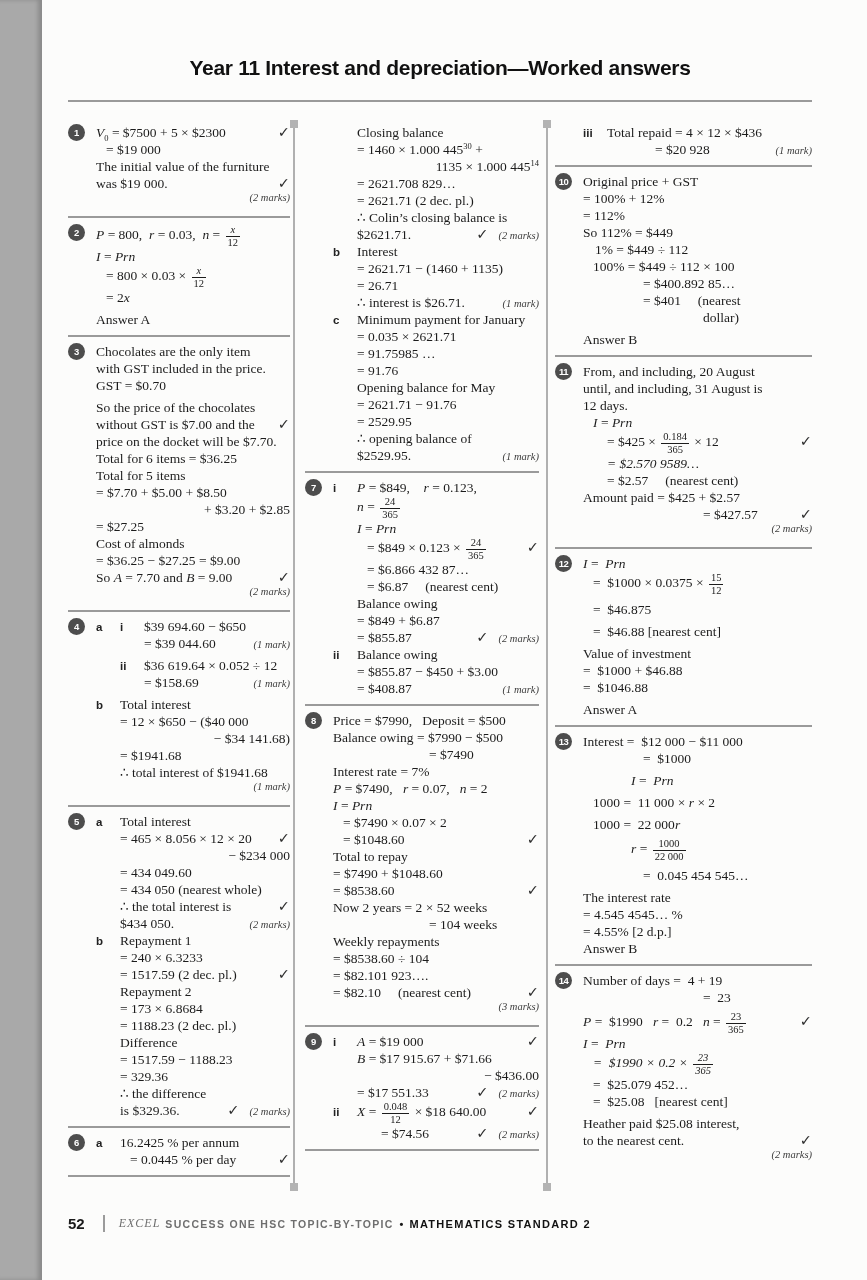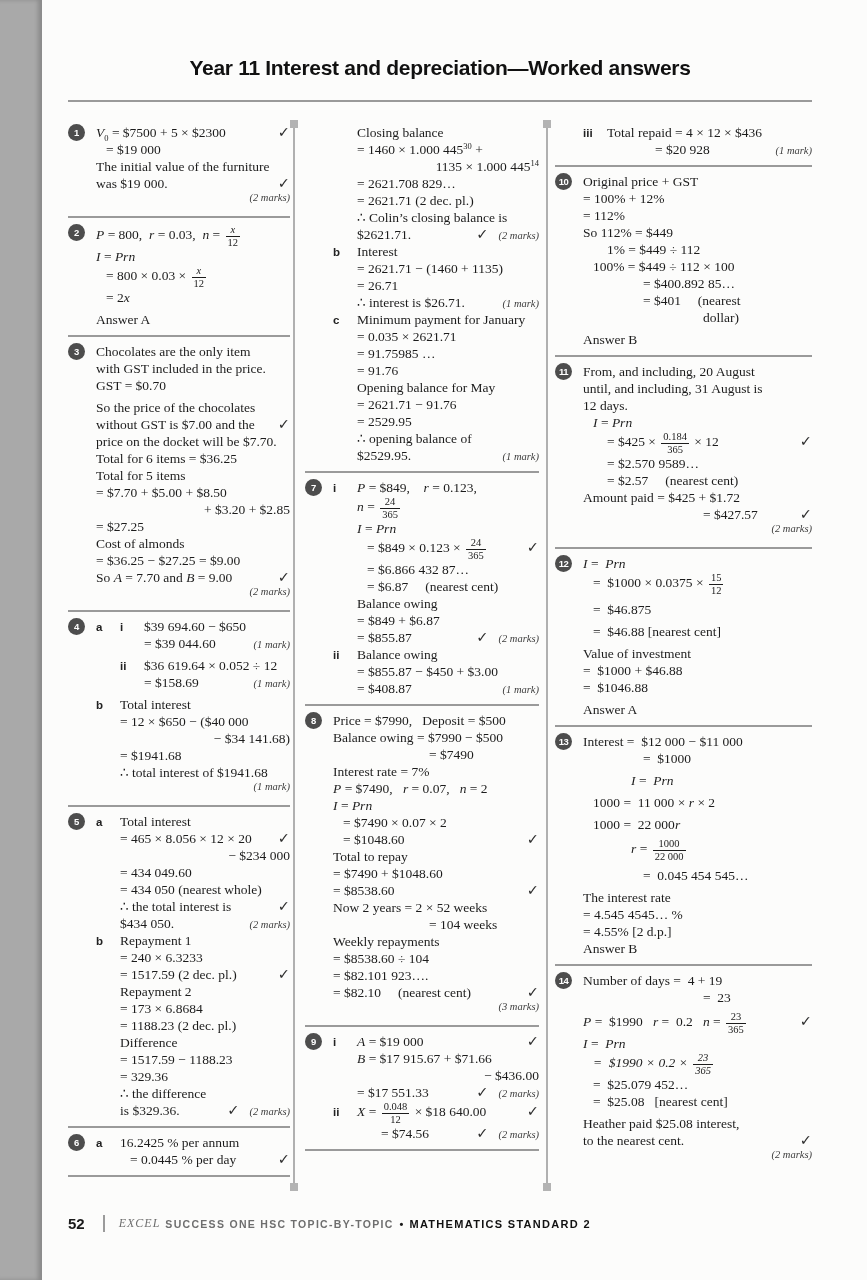--- a/index.html
+++ b/index.html
@@ -603,21 +603,21 @@
           <div class="line">
             <span class="lt">= 100% + 12%</span>
           </div>
           <div class="line">
             <span class="lt">= 112%</span>
           </div>
           <div class="line">
             <span class="lt">So 112% = $449</span>
           </div>
           <div class="line">
-            <span class="lt" style="margin-left: 24px;">1% = $449 ÷ 112</span>
+            <span class="lt" style="margin-left: 12px;">1% = $449 ÷ 112</span>
           </div>
           <div class="line">
             <span class="lt" style="margin-left: 10px;">100% = $449 ÷ 112 × 100</span>
           </div>
           <div class="line">
             <span class="lt" style="margin-left: 60px;">= $400.892 85…</span>
           </div>
           <div class="line">
             <span class="lt" style="margin-left: 60px;">= $401     (nearest</span>
           </div>
@@ -642,27 +642,27 @@
           <div class="line">
             <span class="lt" style="margin-left: 10px;"><i>I</i> = <i>Prn</i></span>
           </div>
           <div class="line">
             <span class="lt" style="margin-left: 24px;">= $425 × <span class="fr"><span class="fn">0.184</span><span class="fd">365</span></span> × 12</span>
             <span class="lr">
               <span class="chk">✓</span>
             </span>
           </div>
           <div class="line">
-            <span class="lt" style="margin-left: 24px;">= $2.570 9589…</span>
+            <span class="lt" style="margin-left: 24px; font-style: italic;">= $2.570 9589…</span>
           </div>
           <div class="line">
             <span class="lt" style="margin-left: 24px;">= $2.57     (nearest cent)</span>
           </div>
           <div class="line">
-            <span class="lt">Amount paid = $425 + $1.72</span>
+            <span class="lt">Amount paid = $425 + $2.57</span>
           </div>
           <div class="line">
             <span class="lt" style="margin-left: 120px;">= $427.57</span>
             <span class="lr">
               <span class="chk">✓</span>
             </span>
           </div>
           <div class="line">
             <span class="lr">
               <span class="marks">(2 marks)</span>

